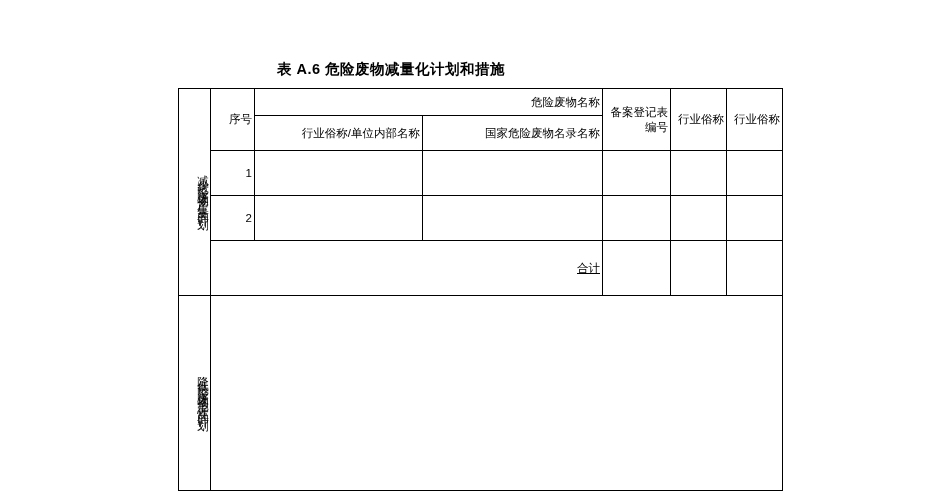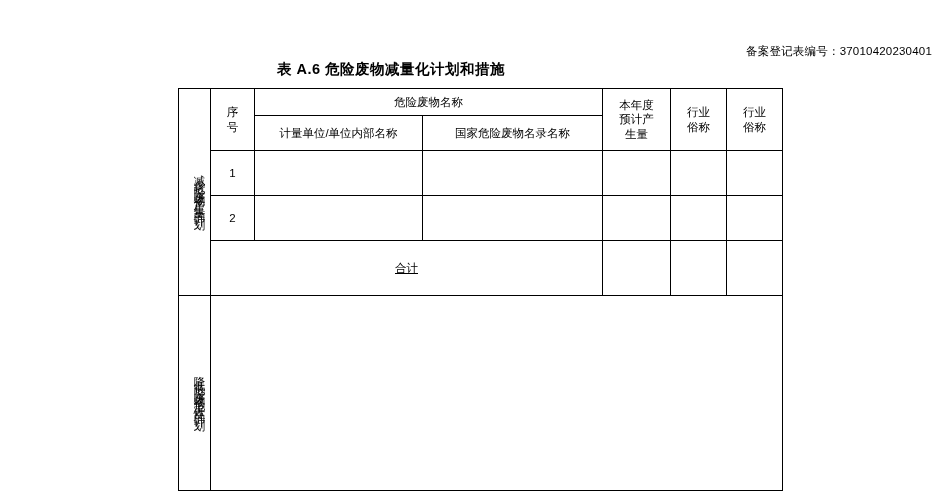--- a/index.html
+++ b/index.html
@@ -48,23 +48,23 @@
   }
   table.main {
     border-collapse: collapse;
     width: 594px;
     table-layout: fixed;
   }
   table.main td {
     border: 1px solid #000000;
     font-size: 11.5px;
     font-family: "Liberation Sans", "DejaVu Sans", sans-serif;
-    text-align: center;
+    text-align: right;
     vertical-align: middle;
-    padding: 2px 14px;
+    padding: 2px 2px;
     line-height: 1.25;
   }
   
   .vlabel {
     width: 32px;
     padding: 4px 2px;
   }
   .vtext {
     writing-mode: vertical-rl;
     text-orientation: upright;
@@ -89,21 +89,20 @@
   .row-big td { height: 190px; }
 
   .blank { }
   .two-line { line-height: 1.3; }
 </style>
 </head>
 <body>
 
 <div class="page">
 
-  <div class="reg-no">备案登记表编号：37010420230401</div>
 
   <div class="doc-title">表 A.6 危险废物减量化计划和措施</div>
 
   <div class="table-wrap">
     <table class="main">
       <colgroup>
         <col class="vlabel">
         <col class="c-seq">
         <col class="c-name1">
         <col class="c-name2">
@@ -111,26 +110,26 @@
         <col class="c-red">
         <col class="c-unit">
       </colgroup>
       <tbody>
         <tr class="row-head1">
           <td class="vlabel" rowspan="5">
             <span class="vtext">减少危险废物产生量的计划</span>
           </td>
           <td rowspan="2">序号</td>
           <td colspan="2">危险废物名称</td>
-          <td rowspan="2" class="two-line">本年度预计产生量</td>
+          <td rowspan="2" class="two-line">备案登记表编号</td>
           <td rowspan="2" class="two-line">行业俗称</td>
           <td rowspan="2" class="two-line">行业俗称</td>
         </tr>
         <tr class="row-head2">
-          <td class="two-line">计量单位/单位内部名称</td>
+          <td class="two-line">行业俗称/单位内部名称</td>
           <td class="two-line">国家危险废物名录名称</td>
         </tr>
 
         <tr class="row-item">
           <td>1</td>
           <td class="blank"></td>
           <td class="blank"></td>
           <td class="blank"></td>
           <td class="blank"></td>
           <td class="blank"></td>

